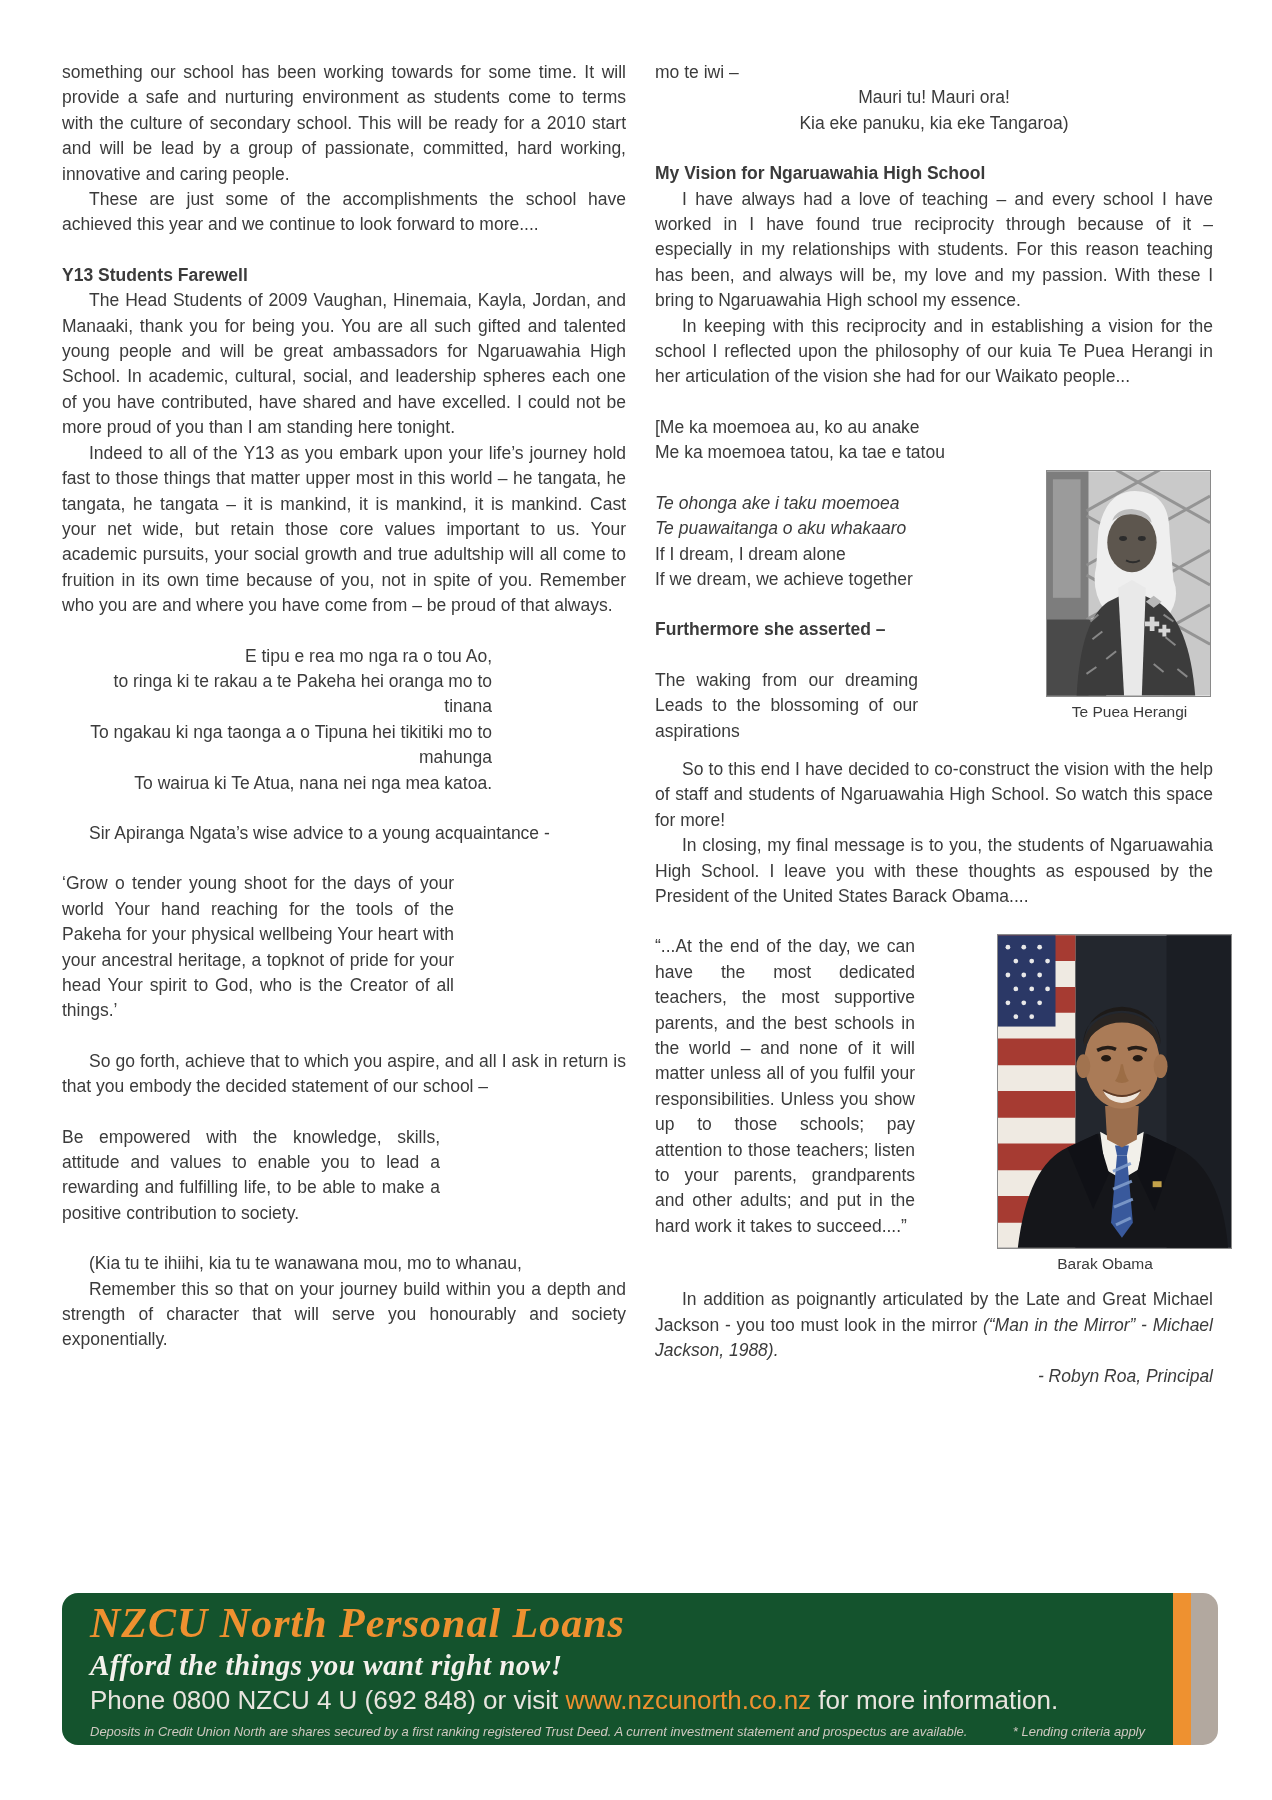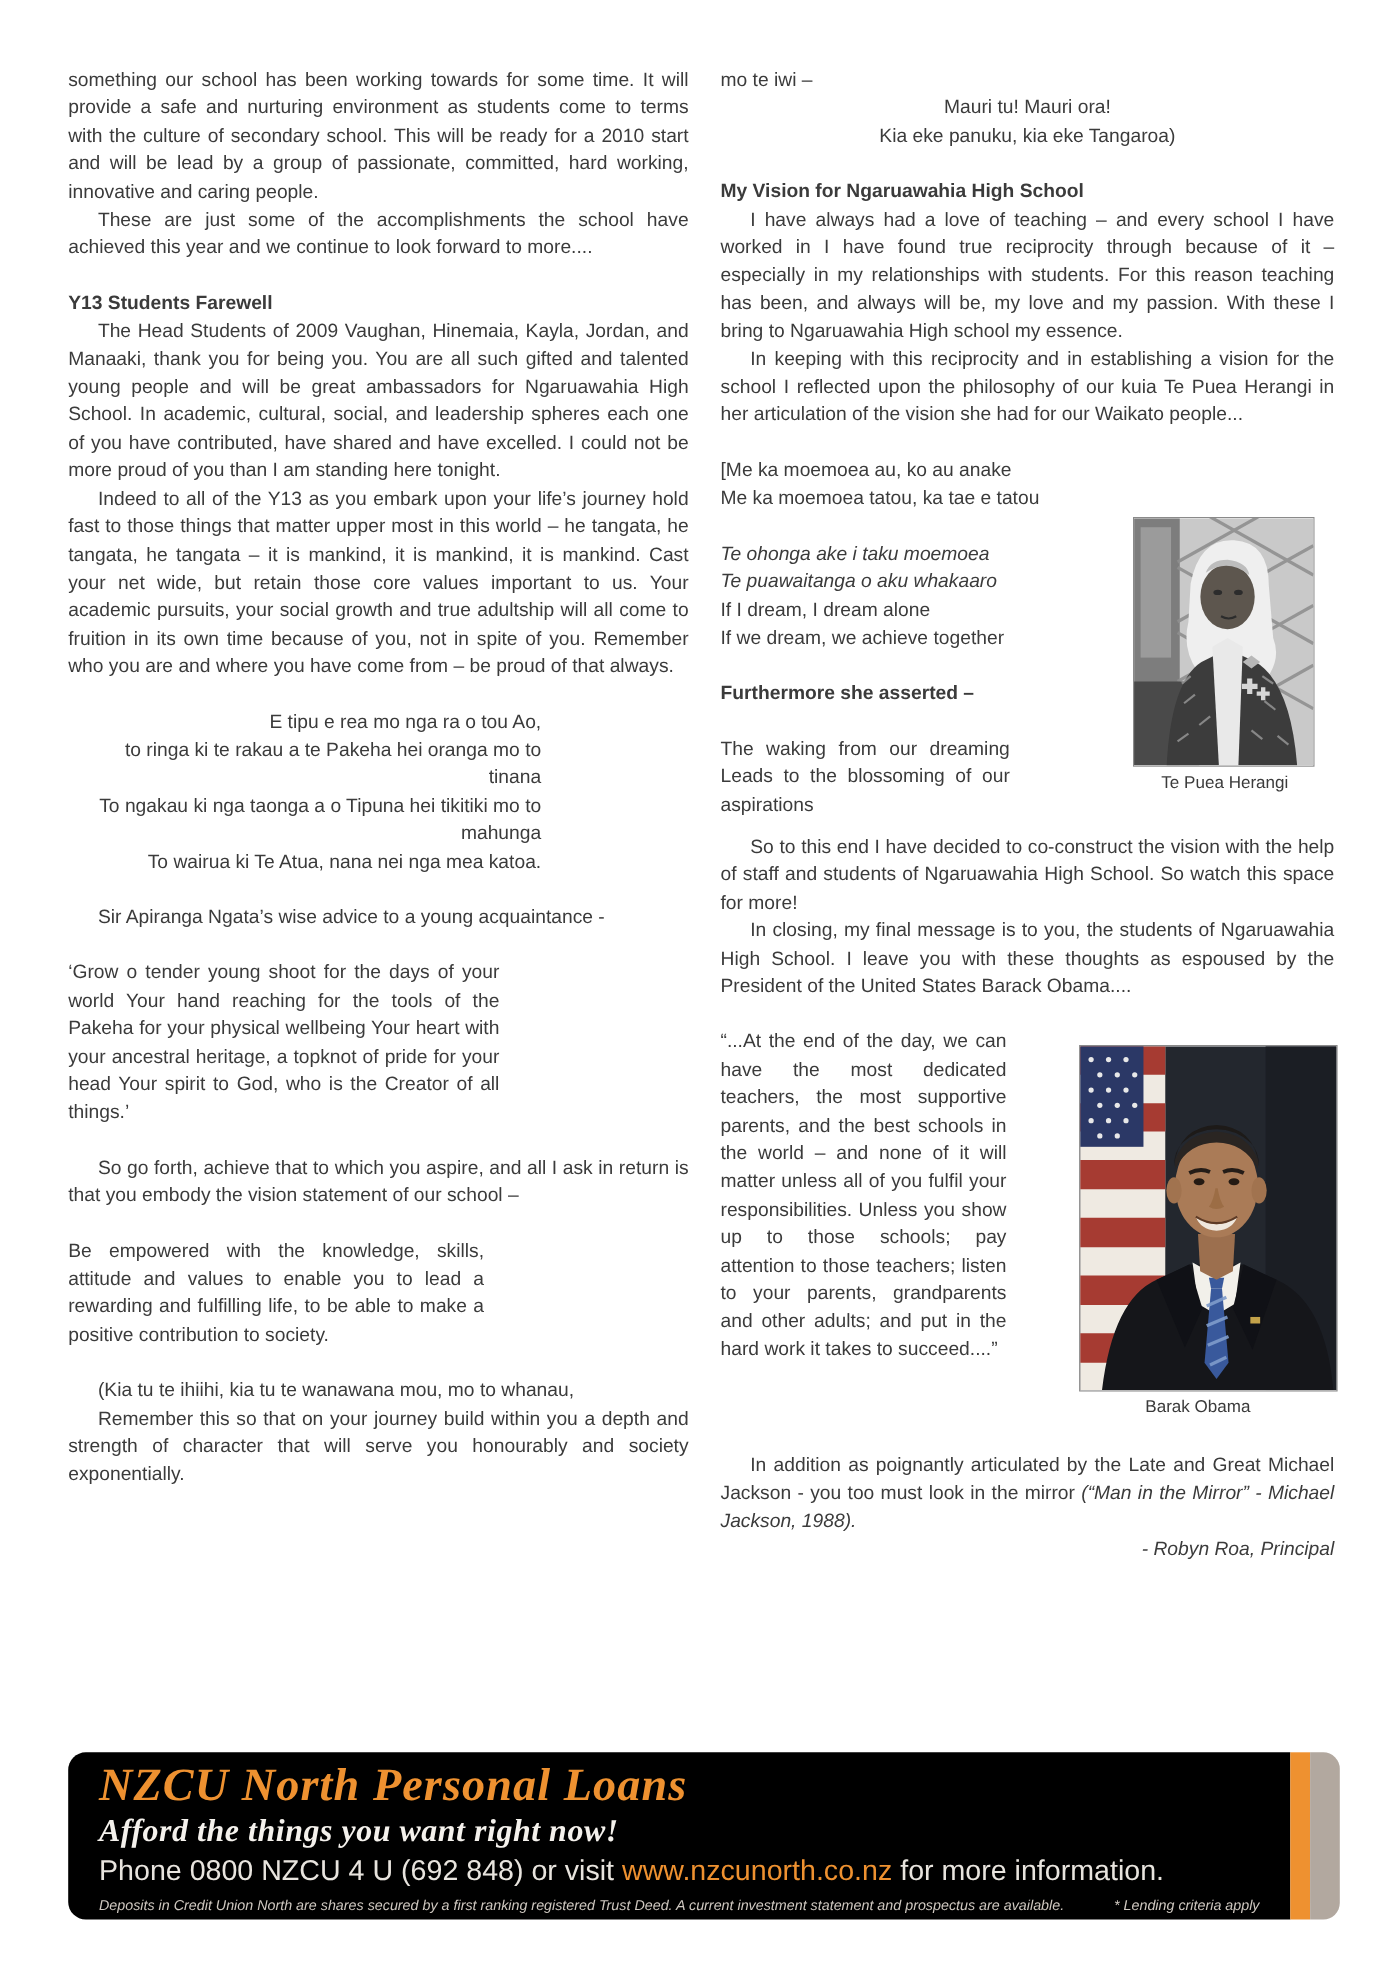--- a/index.html
+++ b/index.html
@@ -22,30 +22,30 @@
   .grow{margin-left:113px;width:392px}
   .bemp{margin-left:113px;width:378px}
   .cont-first{margin-left:62px;text-align:left}
   .cont{margin-left:30px;text-align:center}
   .poemr{margin-left:32px;text-align:left}
   .furth{margin-left:32px;font-weight:700;text-align:left}
   .waking{margin-left:60px;width:263px}
   .oquote{margin-left:60px;width:260px}
   .media-row{display:flex;align-items:flex-start}
   .media-text{flex:1;min-width:0}
-  figure{margin:16px;padding:0}
+  figure{margin:0;padding:0}
   .tepuea-fig{width:167px;margin-top:55px;flex:0 0 auto}
   .obama-fig{width:216px;margin-left:10px;flex:0 0 auto}
   .photo-frame{border:1px solid #8a8a8a;box-sizing:border-box;display:block}
   .figcap{text-align:center;font-size:15.5px;line-height:20px;margin-top:5px;color:#3b3b3b}
   .sig{text-align:right;font-style:italic}
 
   
   .banner{position:absolute;left:62px;top:1593px;width:1156px;height:152px;display:flex}
-  .banner-black{flex:1;background:#000000;border-radius:16px 0 0 16px;padding:6px 18px 0 28px;box-sizing:border-box;overflow:hidden}
+  .banner-black{flex:1;background:#14532d;border-radius:16px 0 0 16px;padding:6px 18px 0 28px;box-sizing:border-box;overflow:hidden}
   .banner-orange{width:18px;background:#ee9130;flex:0 0 auto}
   .banner-gray{width:27px;background:#b2a89f;border-radius:0 15px 15px 0;flex:0 0 auto}
   .b-title{font-family:"Liberation Serif",serif;font-weight:700;font-style:italic;font-size:42px;line-height:48px;color:#ee9130;letter-spacing:1px}
   .b-sub{font-family:"Liberation Serif",serif;font-weight:700;font-style:italic;font-size:29px;line-height:36px;color:#f4f1ec;letter-spacing:.5px}
   .b-phone{font-size:26px;line-height:34px;color:#e8e4de;font-stretch:condensed}
   .b-url{color:#ee9130}
   .b-fine{display:flex;justify-content:space-between;font-size:13px;line-height:18px;font-style:italic;color:#cfc8c0;margin-top:6px;padding-right:10px}
 </style>
 </head>
 <body>
@@ -64,21 +64,21 @@
       <div>E tipu e rea mo nga ra o tou Ao,</div>
       <div>to ringa ki te rakau a te Pakeha hei oranga mo to tinana</div>
       <div>To ngakau ki nga taonga a o Tipuna hei tikitiki mo to mahunga</div>
       <div>To wairua ki Te Atua, nana nei nga mea katoa.</div>
     </div>
     <div class="sp"></div>
     <p class="ind">Sir Apiranga Ngata’s wise advice to a young acquaintance -</p>
     <div class="sp"></div>
     <div class="grow">‘Grow o tender young shoot for the days of your world Your hand reaching for the tools of the Pakeha for your physical wellbeing Your heart with your ancestral heritage, a topknot of pride for your head Your spirit to God, who is the Creator of all things.’</div>
     <div class="sp"></div>
-    <p class="ind">So go forth, achieve that to which you aspire, and all I ask in return is that you embody the vision statement of our school –</p>
+    <p class="ind">So go forth, achieve that to which you aspire, and all I ask in return is that you embody the decided statement of our school –</p>
     <div class="sp"></div>
     <div class="bemp">Be empowered with the knowledge, skills, attitude and values to enable you to lead a rewarding and fulfilling life, to be able to make a positive contribution to society.</div>
     <div class="sp"></div>
     <p class="ind">(Kia tu te ihiihi, kia tu te wanawana mou, mo to whanau,</p>
     <p class="ind">Remember this so that on your journey build within you a depth and strength of character that will serve you honourably and society exponentially.</p>
   </div>
 
   <div class="col col-right">
     <div class="cont-first">mo te iwi –</div>
     <div class="cont">Mauri tu!  Mauri ora!</div>

